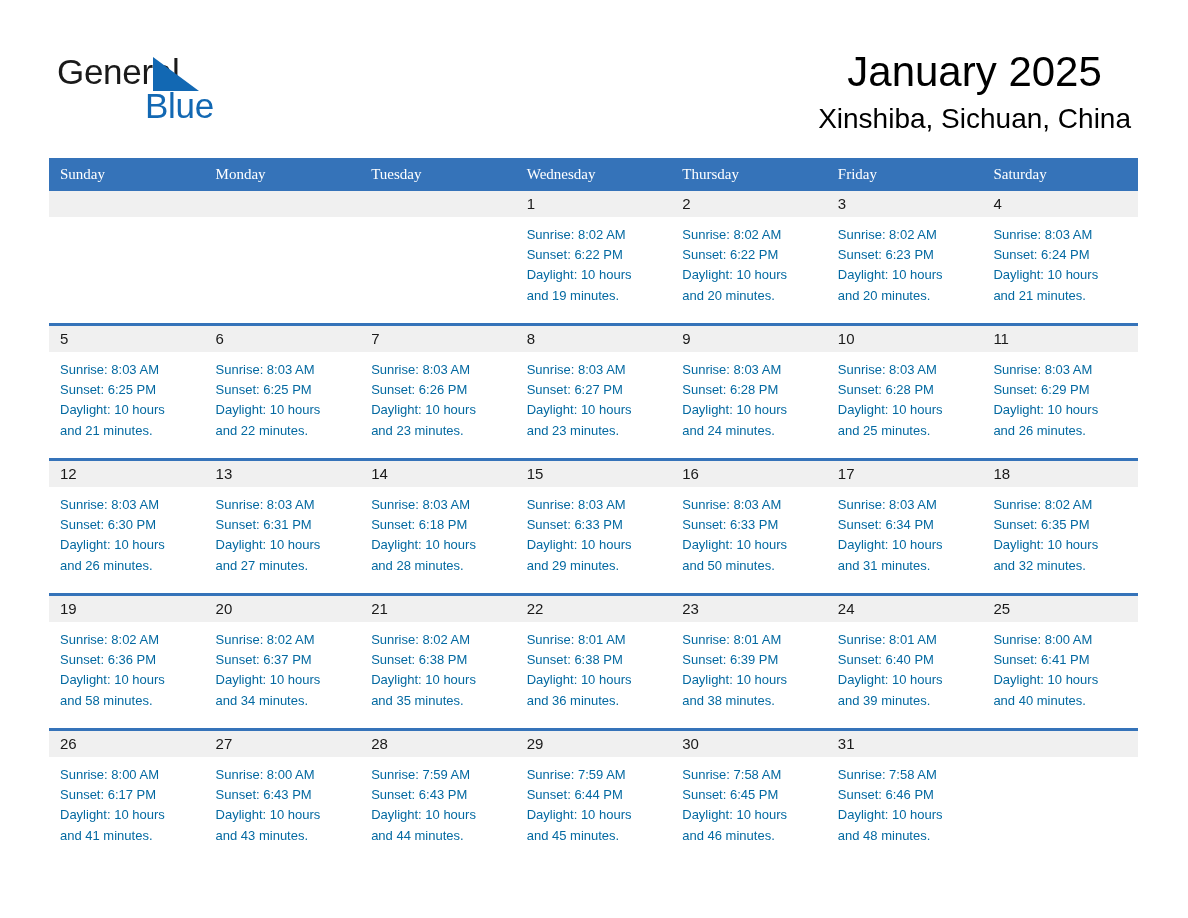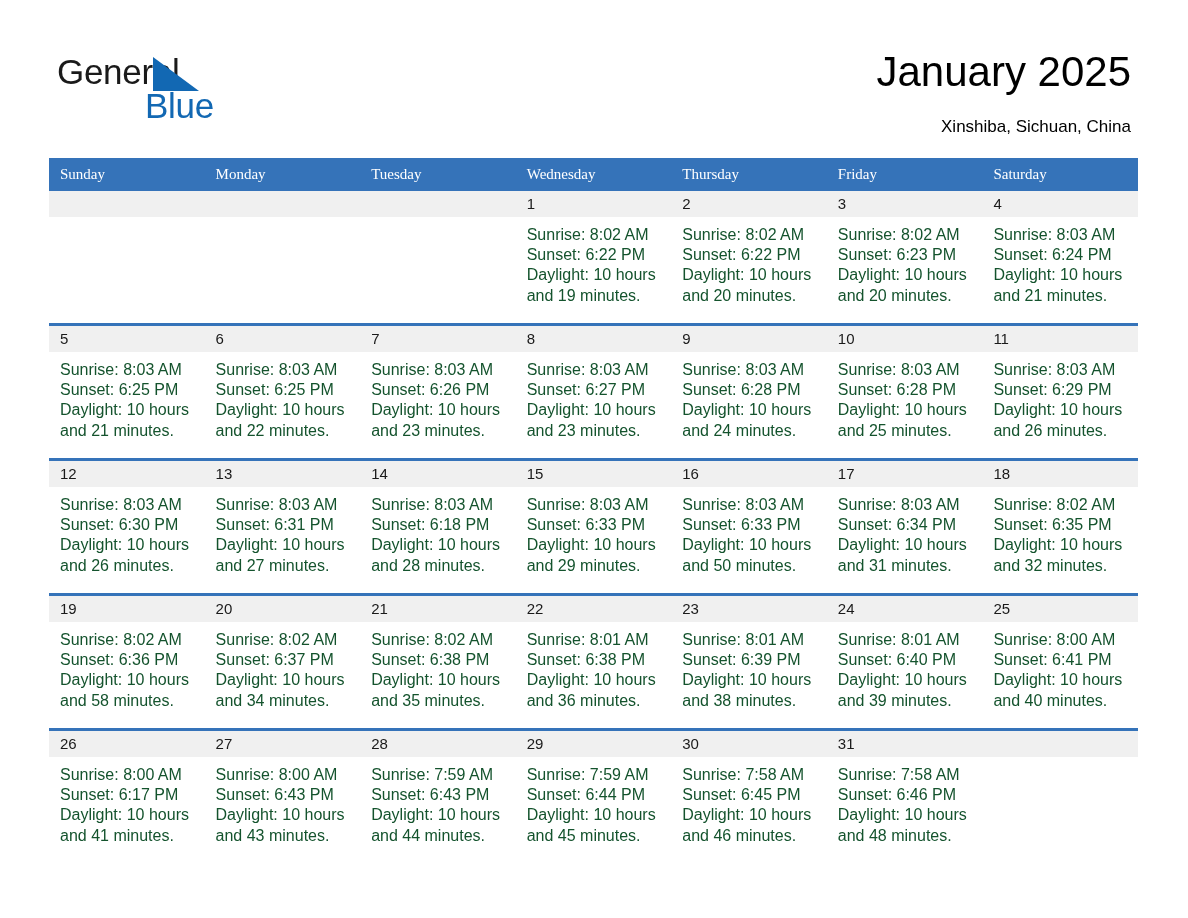--- a/index.html
+++ b/index.html
@@ -64,32 +64,32 @@
     color: #1268b3;
     letter-spacing: -0.3px;
     font-weight: 400;
     white-space: nowrap;
   }
 
   .title-block {
     position: absolute;
     right: 57px;
     top: 47px;
-    text-align: right;
+    text-align: center;
   }
   .month-title {
     font-size: 42px;
     line-height: 50px;
     font-weight: 400;
     color: #000000;
     white-space: nowrap;
   }
   .location-title {
-    margin-top: 16px;
-    font-size: 17px;
+    margin-top: 8px;
+    font-size: 28px;
     line-height: 28px;
     font-weight: 400;
     color: #000000;
     white-space: nowrap;
   }
 
   
   .calendar {
     position: absolute;
     left: 49px;
@@ -136,23 +136,23 @@
     font-size: 15px;
     color: #1a1a1a;
     box-sizing: border-box;
   }
   .cell-empty .daynum-band {
     background: #f0f0f0;
   }
 
   .cell-body {
     padding: 8px 6px 0 11px;
-    font-size: 16px;
+    font-size: 13px;
     line-height: 20.2px;
-    color: #14532d;
+    color: #0369a1;
   }
   .cell-body div {
     white-space: nowrap;
   }
 </style>
 </head>
 <body>
 
 <div class="page">
 

